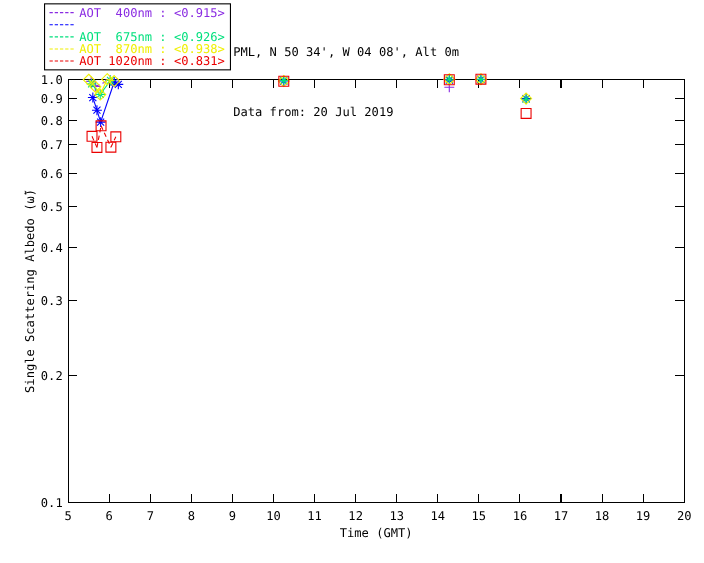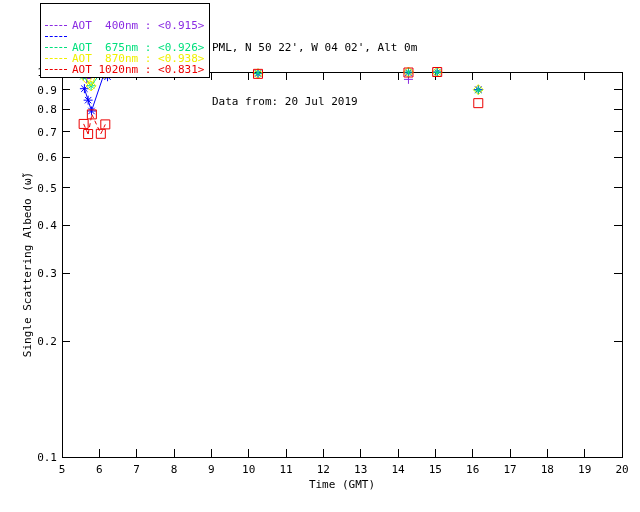--- a/index.html
+++ b/index.html
@@ -11,21 +11,21 @@
   }
   #page {
     position: relative;
     width: 640px; height: 512px;
     background: #ffffff;
   }
   #legend-box {
     position: absolute;
     left: 40px; top: 3px;
     border: 1px solid #000;
-    padding: 16px 5px 2px 4px;
+    padding: 2px 5px 2px 4px;
     background: #ffffff;
     z-index: 2;
   }
   .legend-row {
     display: flex;
     align-items: center;
     height: 11px;
     line-height: 11px;
     font-size: 11px;
     white-space: pre;
@@ -52,21 +52,21 @@
 
 <div id="page">
   <div id="legend-box">
       <div class="legend-row"><span class="legend-dash" style="border-top-color: rgb(138, 43, 226);"></span><span style="color: rgb(138, 43, 226);">AOT  400nm : &lt;0.915&gt;</span></div>
       <div class="legend-row"><span class="legend-dash" style="border-top-color: rgb(0, 0, 255);"></span></div>
       <div class="legend-row"><span class="legend-dash" style="border-top-color: rgb(0, 224, 125);"></span><span style="color: rgb(0, 224, 125);">AOT  675nm : &lt;0.926&gt;</span></div>
       <div class="legend-row"><span class="legend-dash" style="border-top-color: rgb(240, 240, 0);"></span><span style="color: rgb(240, 240, 0);">AOT  870nm : &lt;0.938&gt;</span></div>
       <div class="legend-row"><span class="legend-dash" style="border-top-color: rgb(235, 0, 0);"></span><span style="color: rgb(235, 0, 0); text-align: center;">AOT 1020nm : &lt;0.831&gt;</span></div>
     </div>
   <div id="header-block">
-    <div>PML, N 50 22', W 04 02', Alt 0m</div>
+    <div>PML, N 50 34', W 04 08', Alt 0m</div>
     <div>Data from: 20 Jul 2019</div>
   </div>
   <svg id="chart" width="640" height="512">
       <rect x="62" y="72" width="560" height="385" fill="none" stroke="#000000" stroke-width="1" shape-rendering="crispEdges"></rect>
       <line x1="62" y1="457" x2="62" y2="449" stroke="#000000" shape-rendering="crispEdges"></line>
       <line x1="62" y1="72" x2="62" y2="80" stroke="#000000" shape-rendering="crispEdges"></line>
       <text x="62" y="473" text-anchor="middle" font-size="11px" fill="#000">5</text>
       <line x1="99.33333333333334" y1="457" x2="99.33333333333334" y2="449" stroke="#000000" shape-rendering="crispEdges"></line>
       <line x1="99.33333333333334" y1="72" x2="99.33333333333334" y2="80" stroke="#000000" shape-rendering="crispEdges"></line>
       <text x="99.33333333333334" y="473" text-anchor="middle" font-size="11px" fill="#000">6</text>

